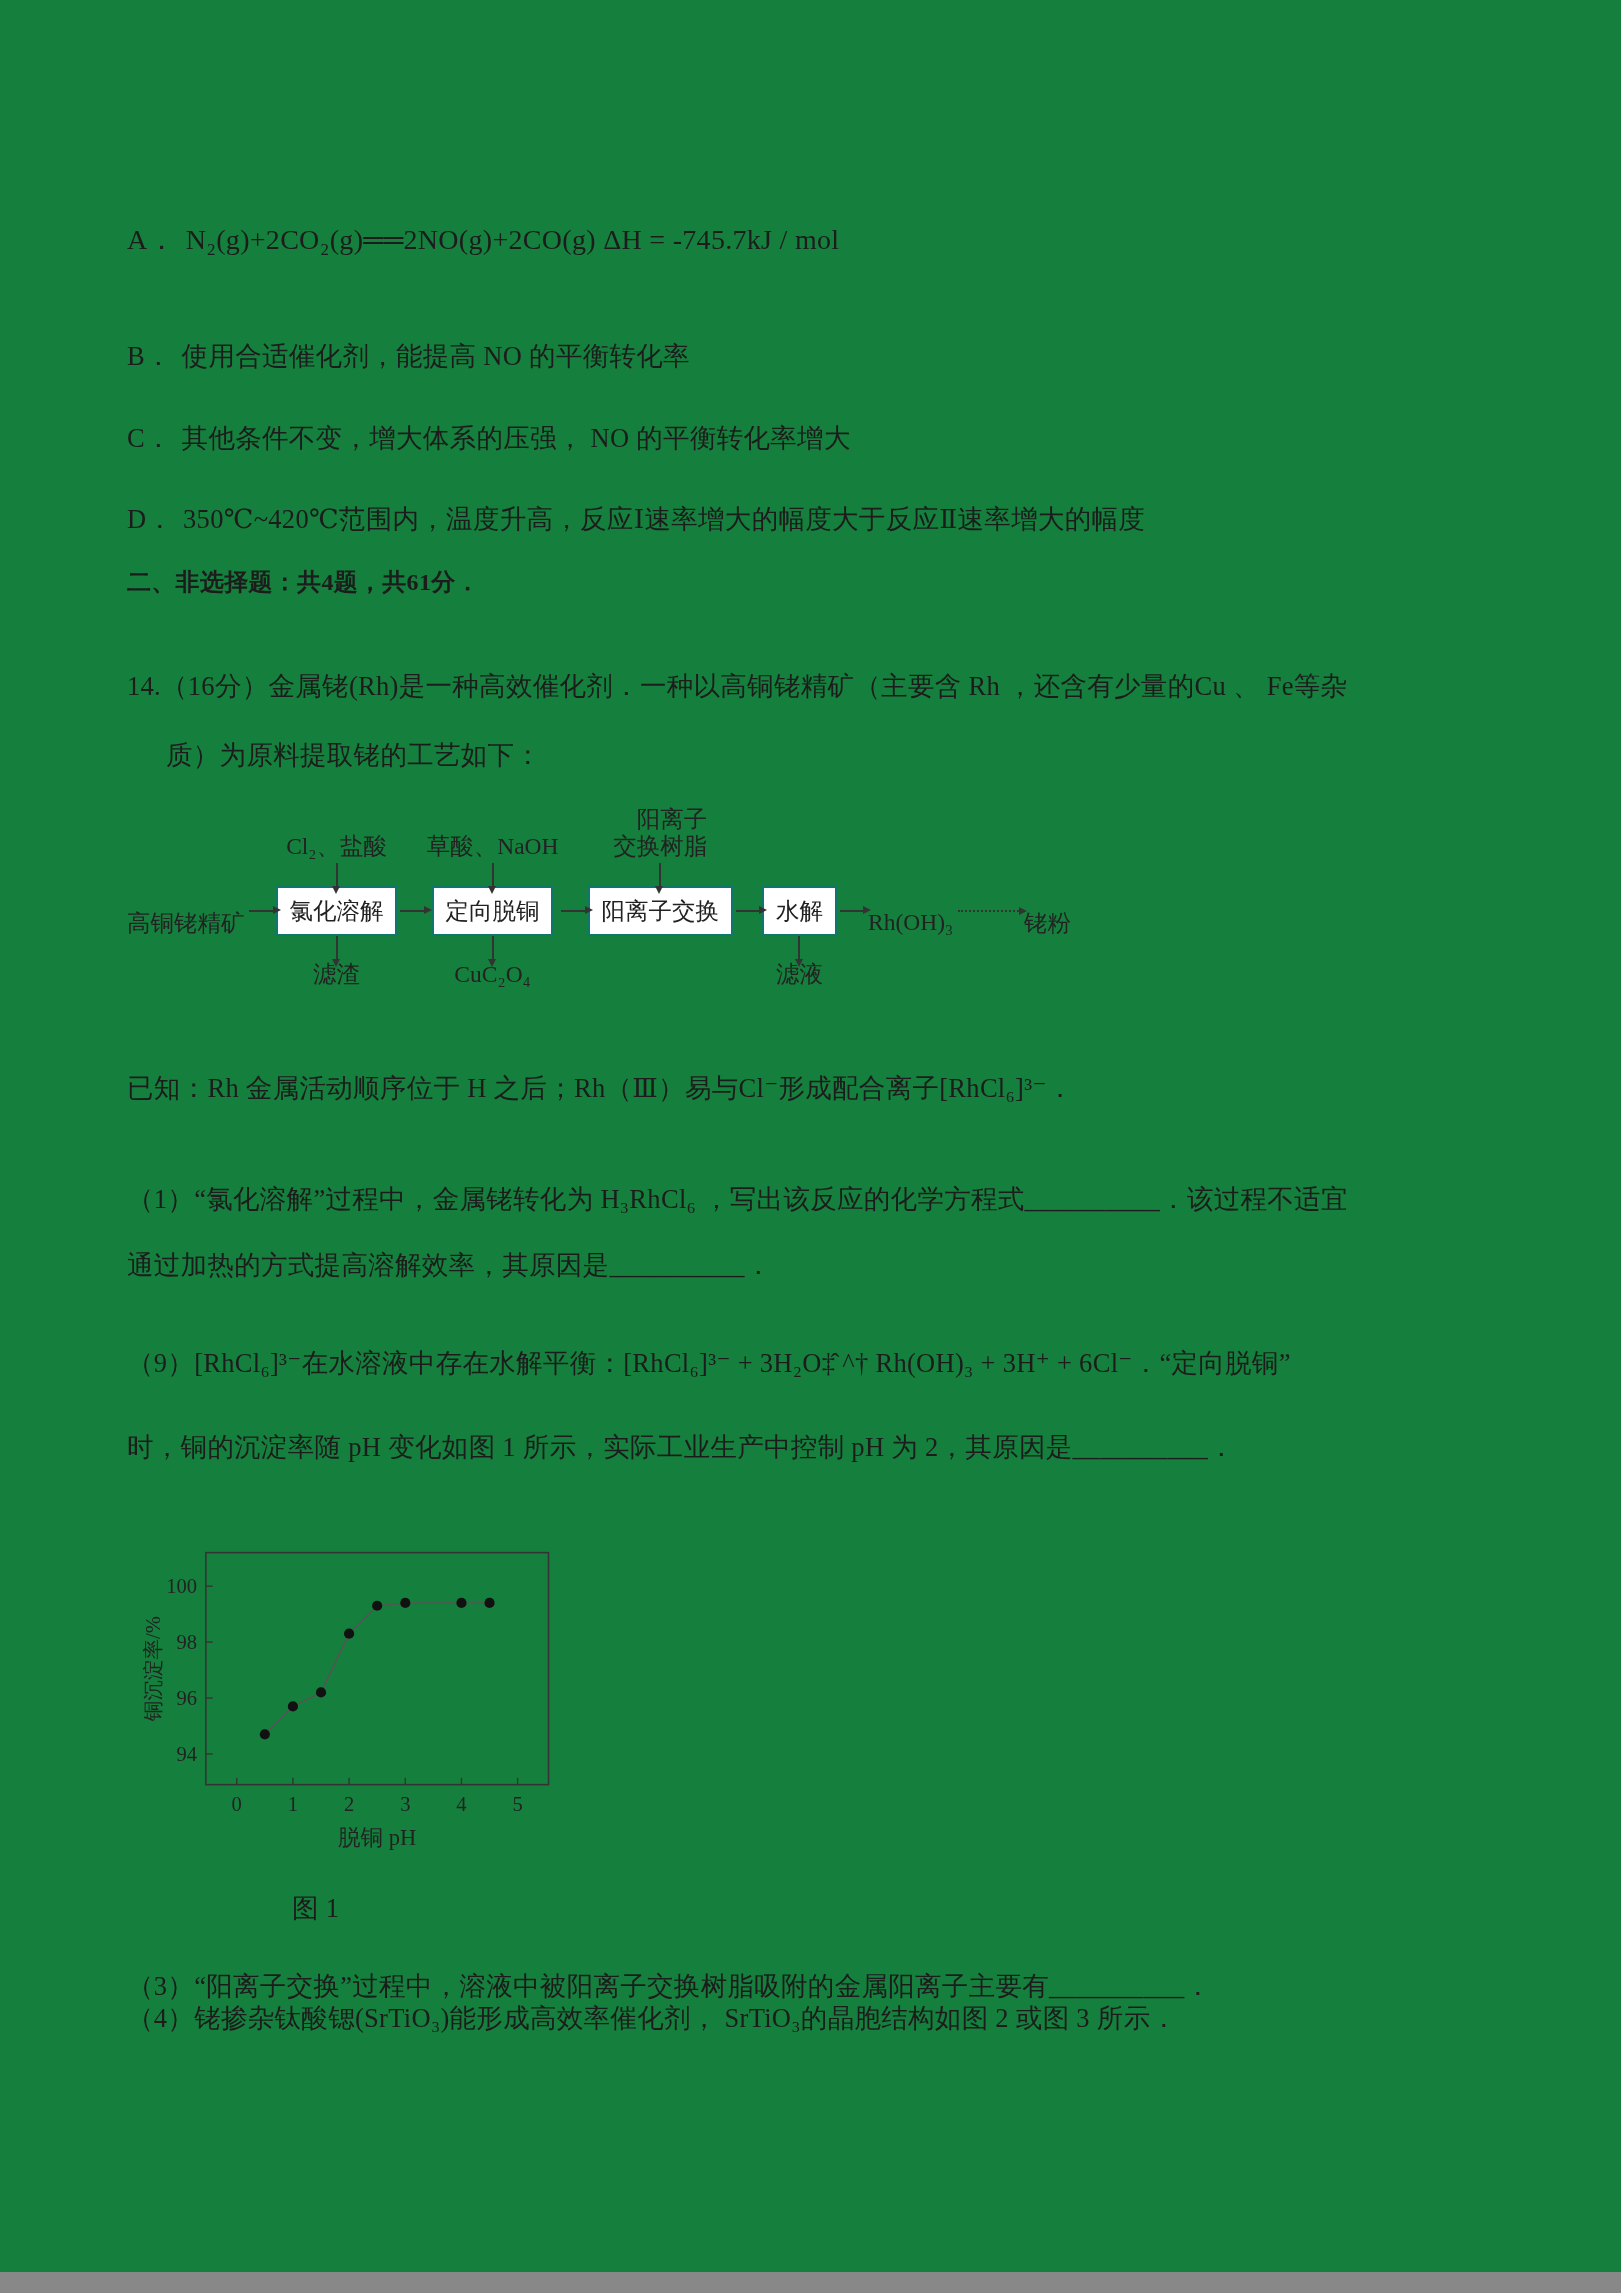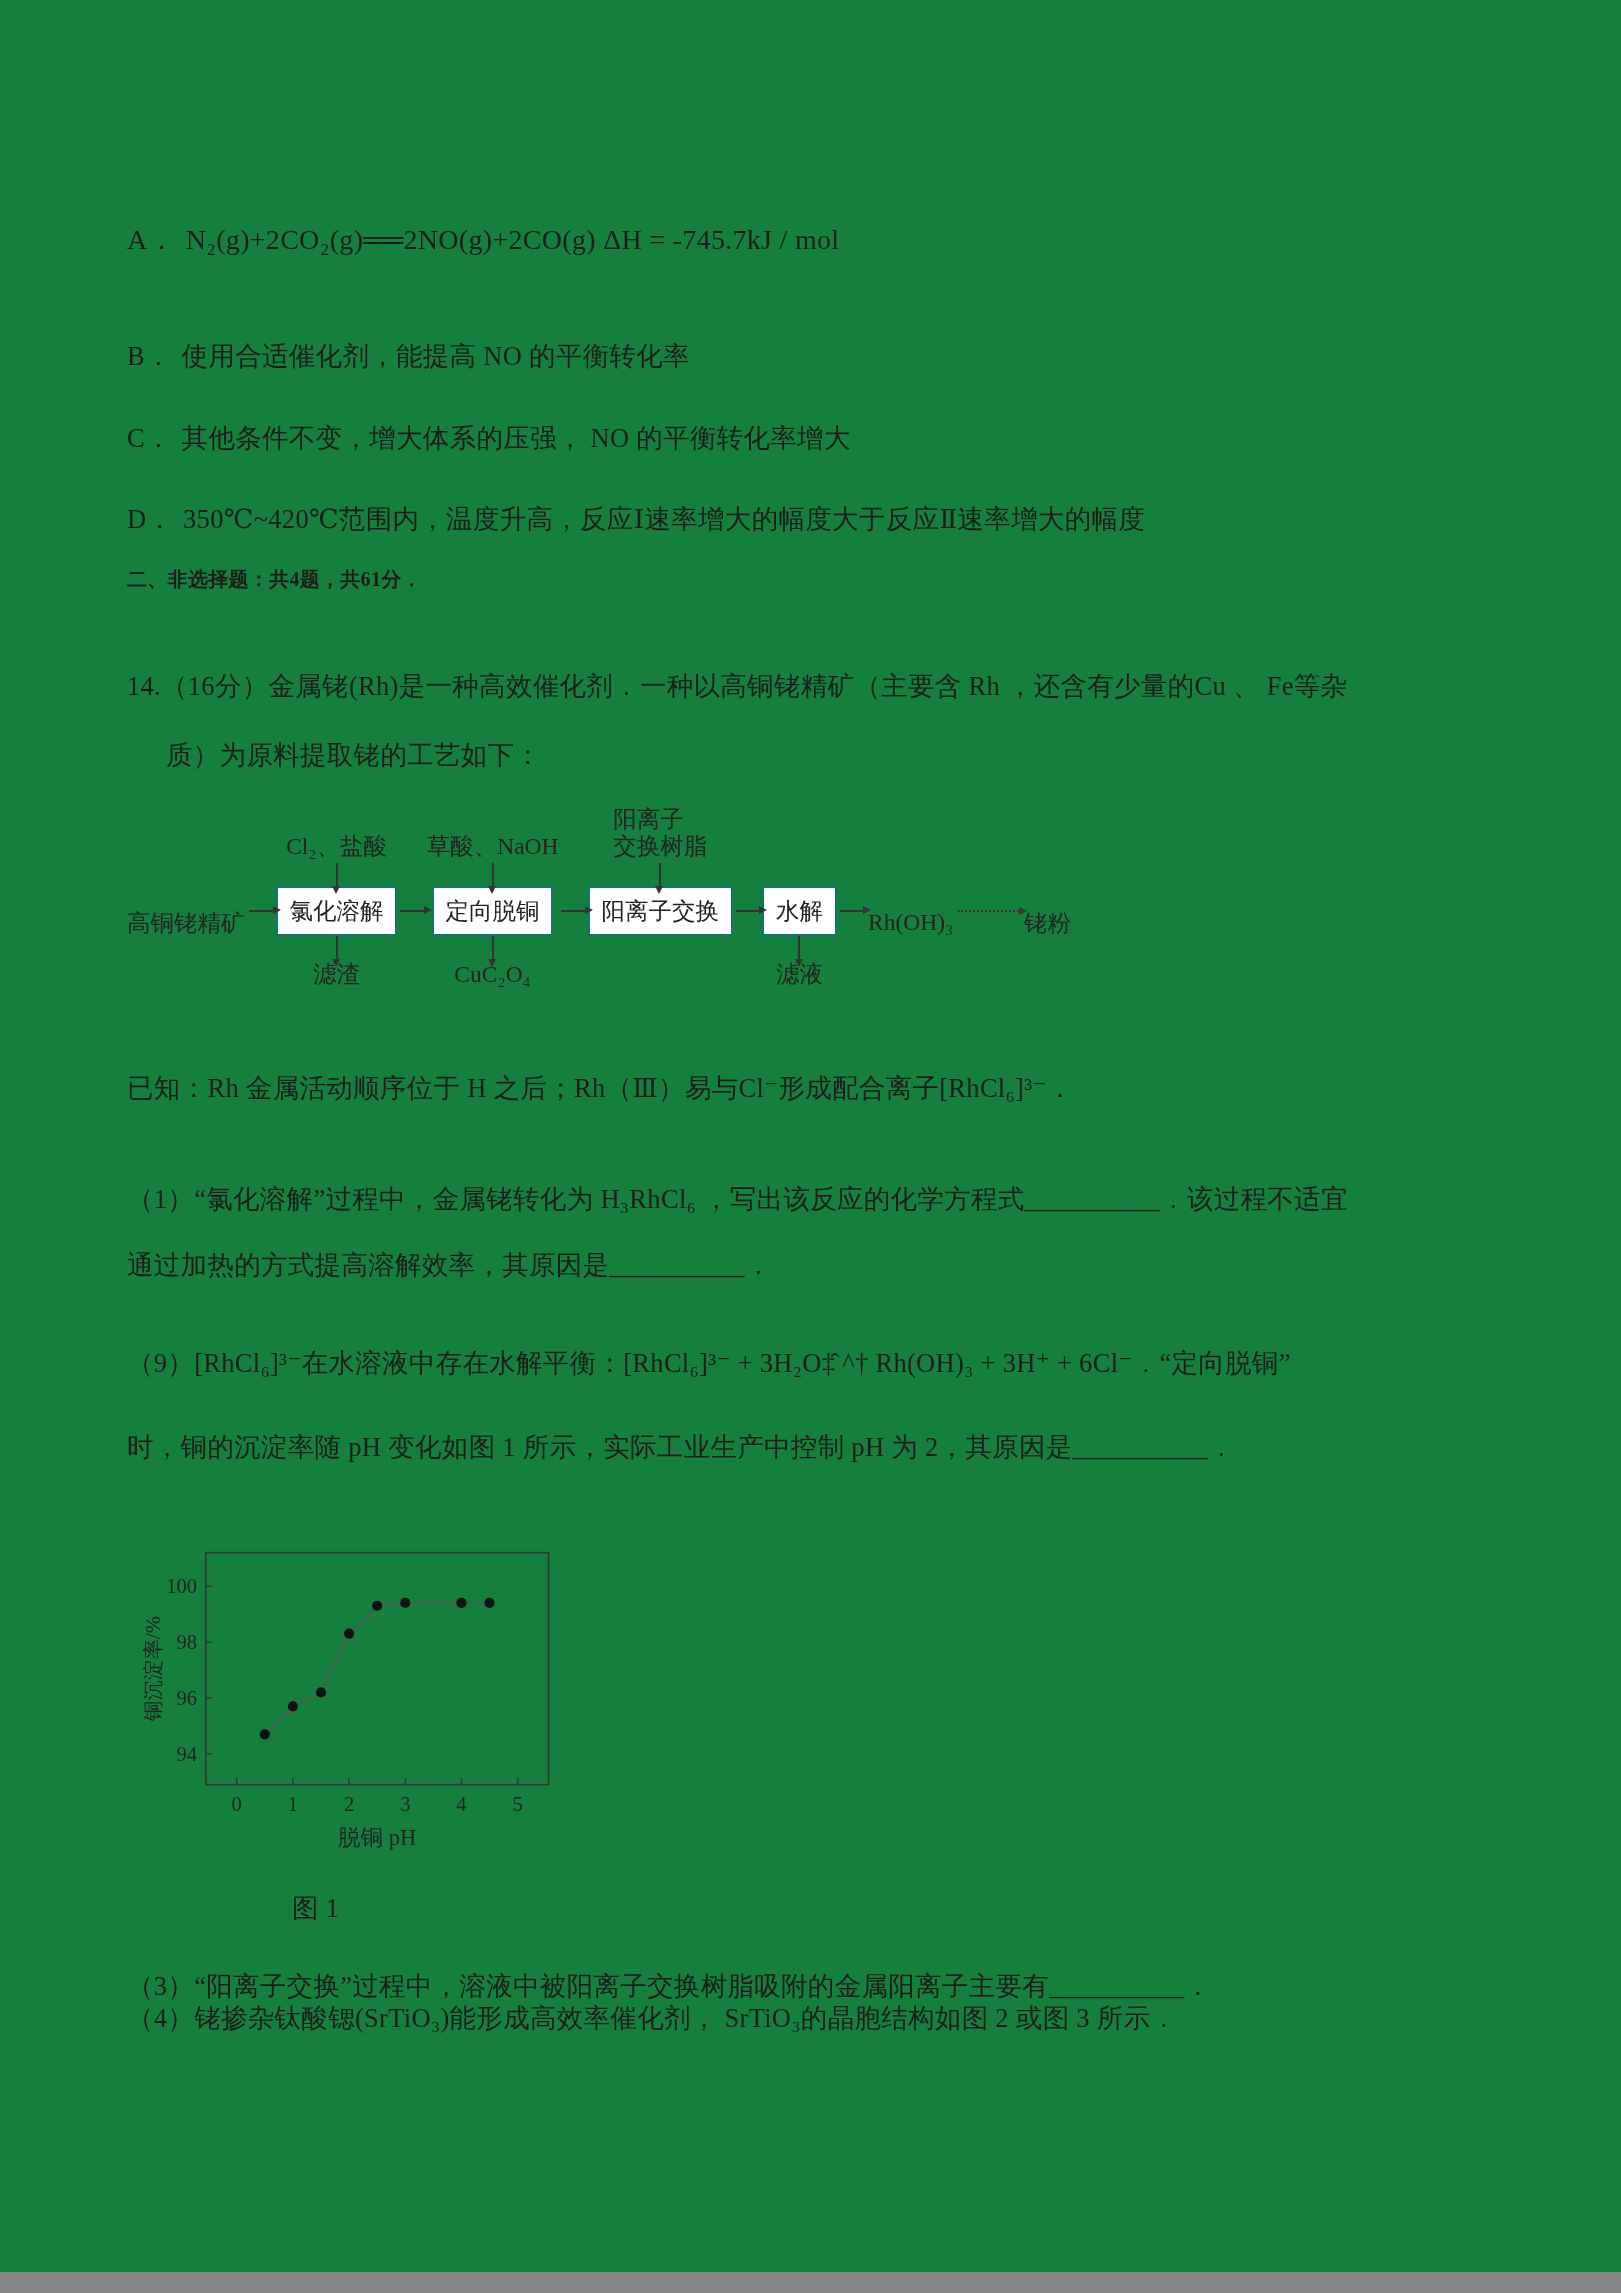--- a/index.html
+++ b/index.html
@@ -14,21 +14,21 @@
   }
   .line {
     position:absolute;
     left:127px;
     font-size:26.5px;
     white-space:nowrap;
     letter-spacing:0.3px;
   }
   .opt-label { display:inline-block; margin-right:9.8px; }
   .equation { font-size:28px; }
-  .section-header { font-weight:bold; font-size:20px;text-align:center; }
+  .section-header { font-weight:bold; font-size:24px;text-align:center; }
 
   
   .flow {
     position:absolute;
     left:125px; top:804px;
     display:flex;
     align-items:center;
     font-size:23.5px;
     color:#222;
   }
@@ -36,21 +36,21 @@
   .station { display:flex; flex-direction:column; align-items:center; }
   .station-top {
     height:82px; display:flex; flex-direction:column;
     justify-content:flex-end; align-items:center;
   }
   .station-bottom {
     height:82px; display:flex; flex-direction:column;
     justify-content:flex-start; align-items:center;
   }
   .flow-label {
-    text-align:left; line-height:1.15;
+    text-align:right; line-height:1.15;
     white-space:pre-line; font-size:23.5px; padding-bottom:2px;
   }
   .flow-label-bottom { padding-top:2px; }
   .flow-box {
     border:2px solid #0f766e;
     padding:6.9px 11.8px;
     white-space:nowrap;
     background:#fff;
   }
   .varrow { width:2px; height:23.5px; background:#333; position:relative; }

